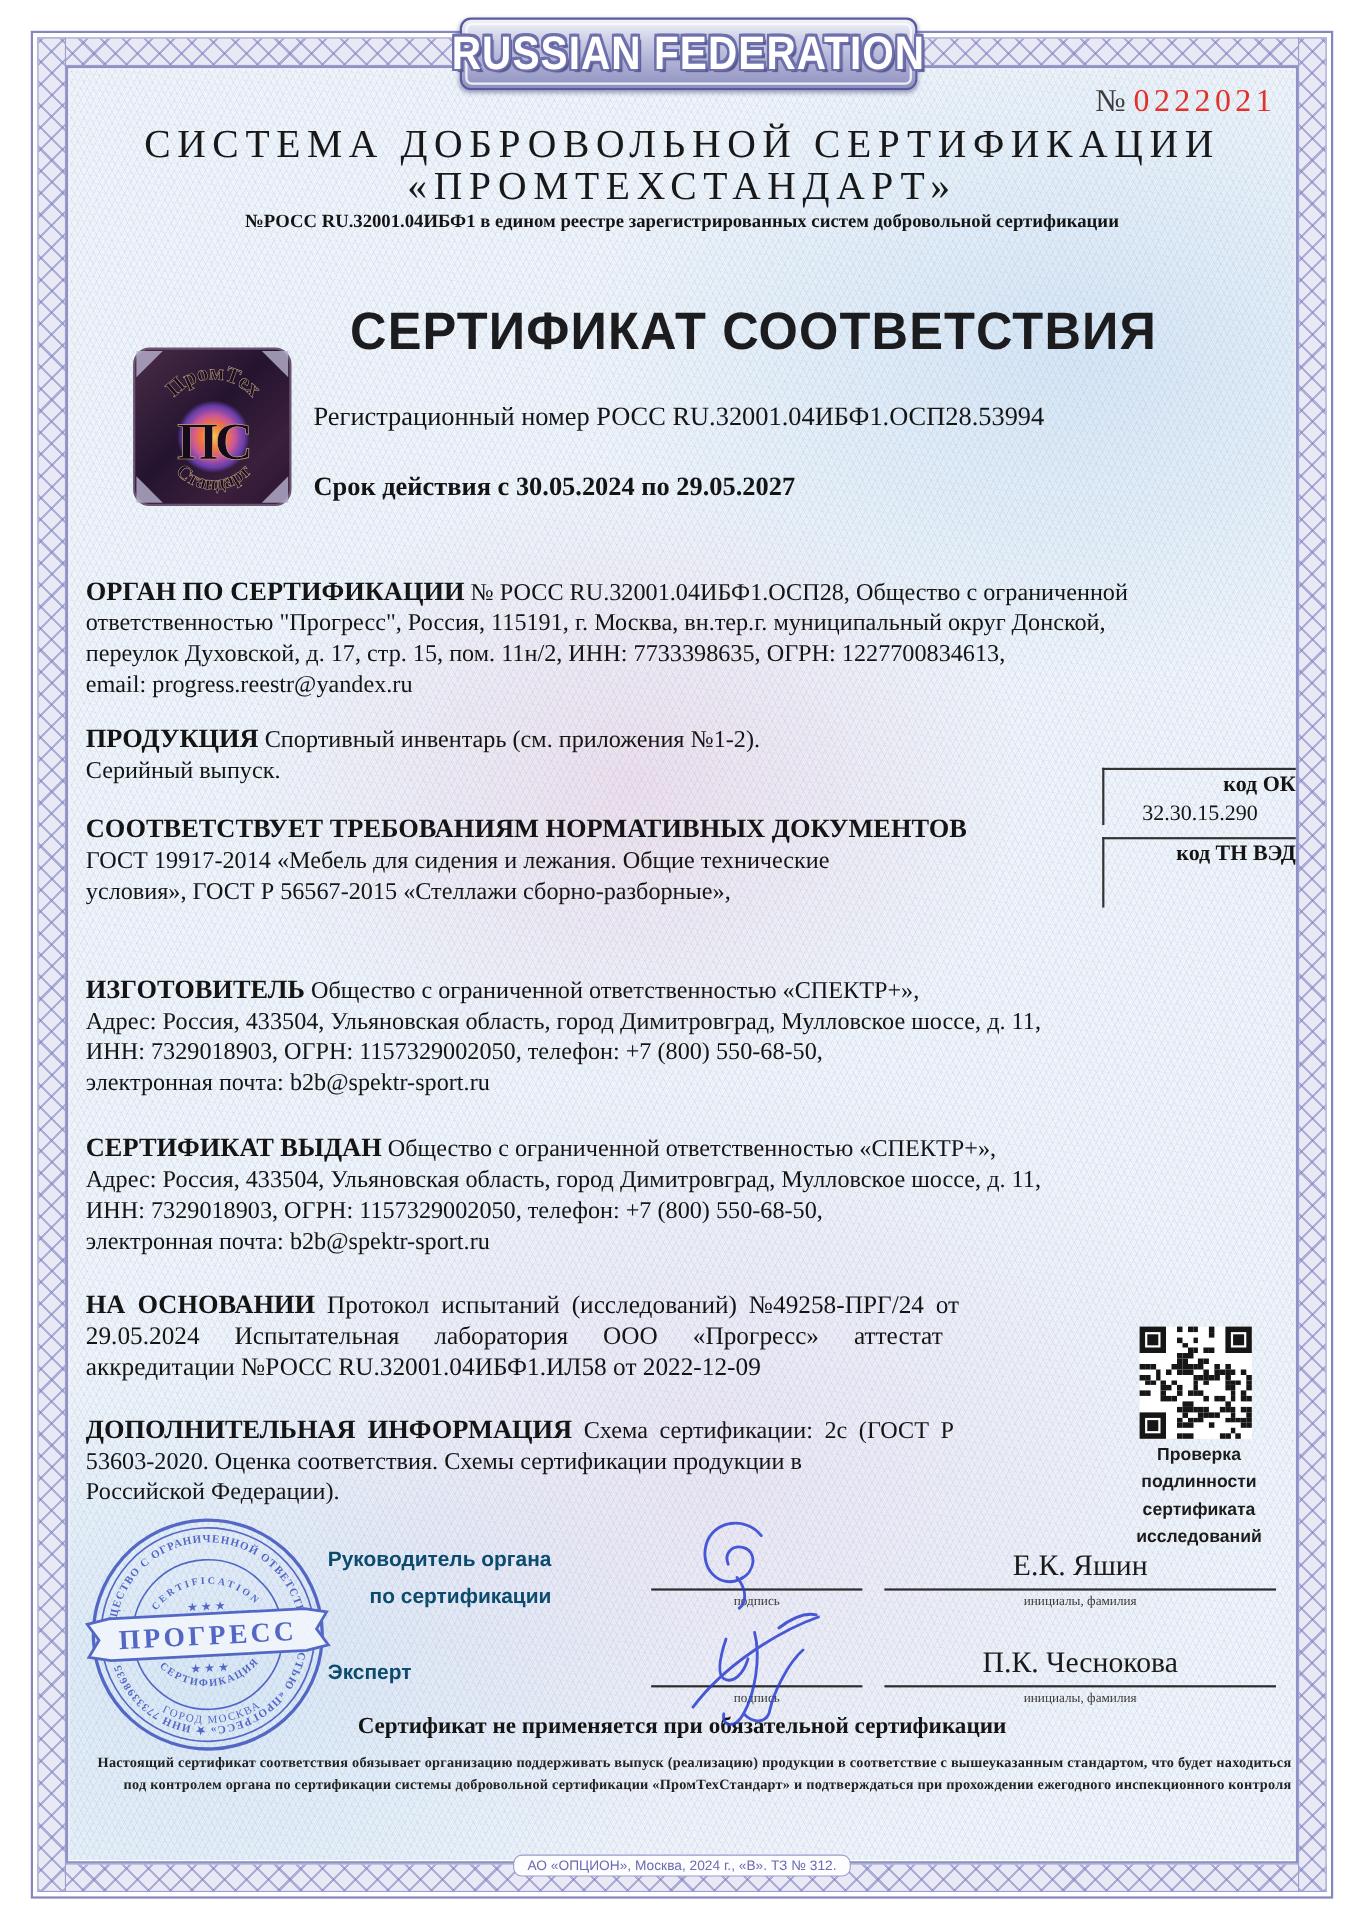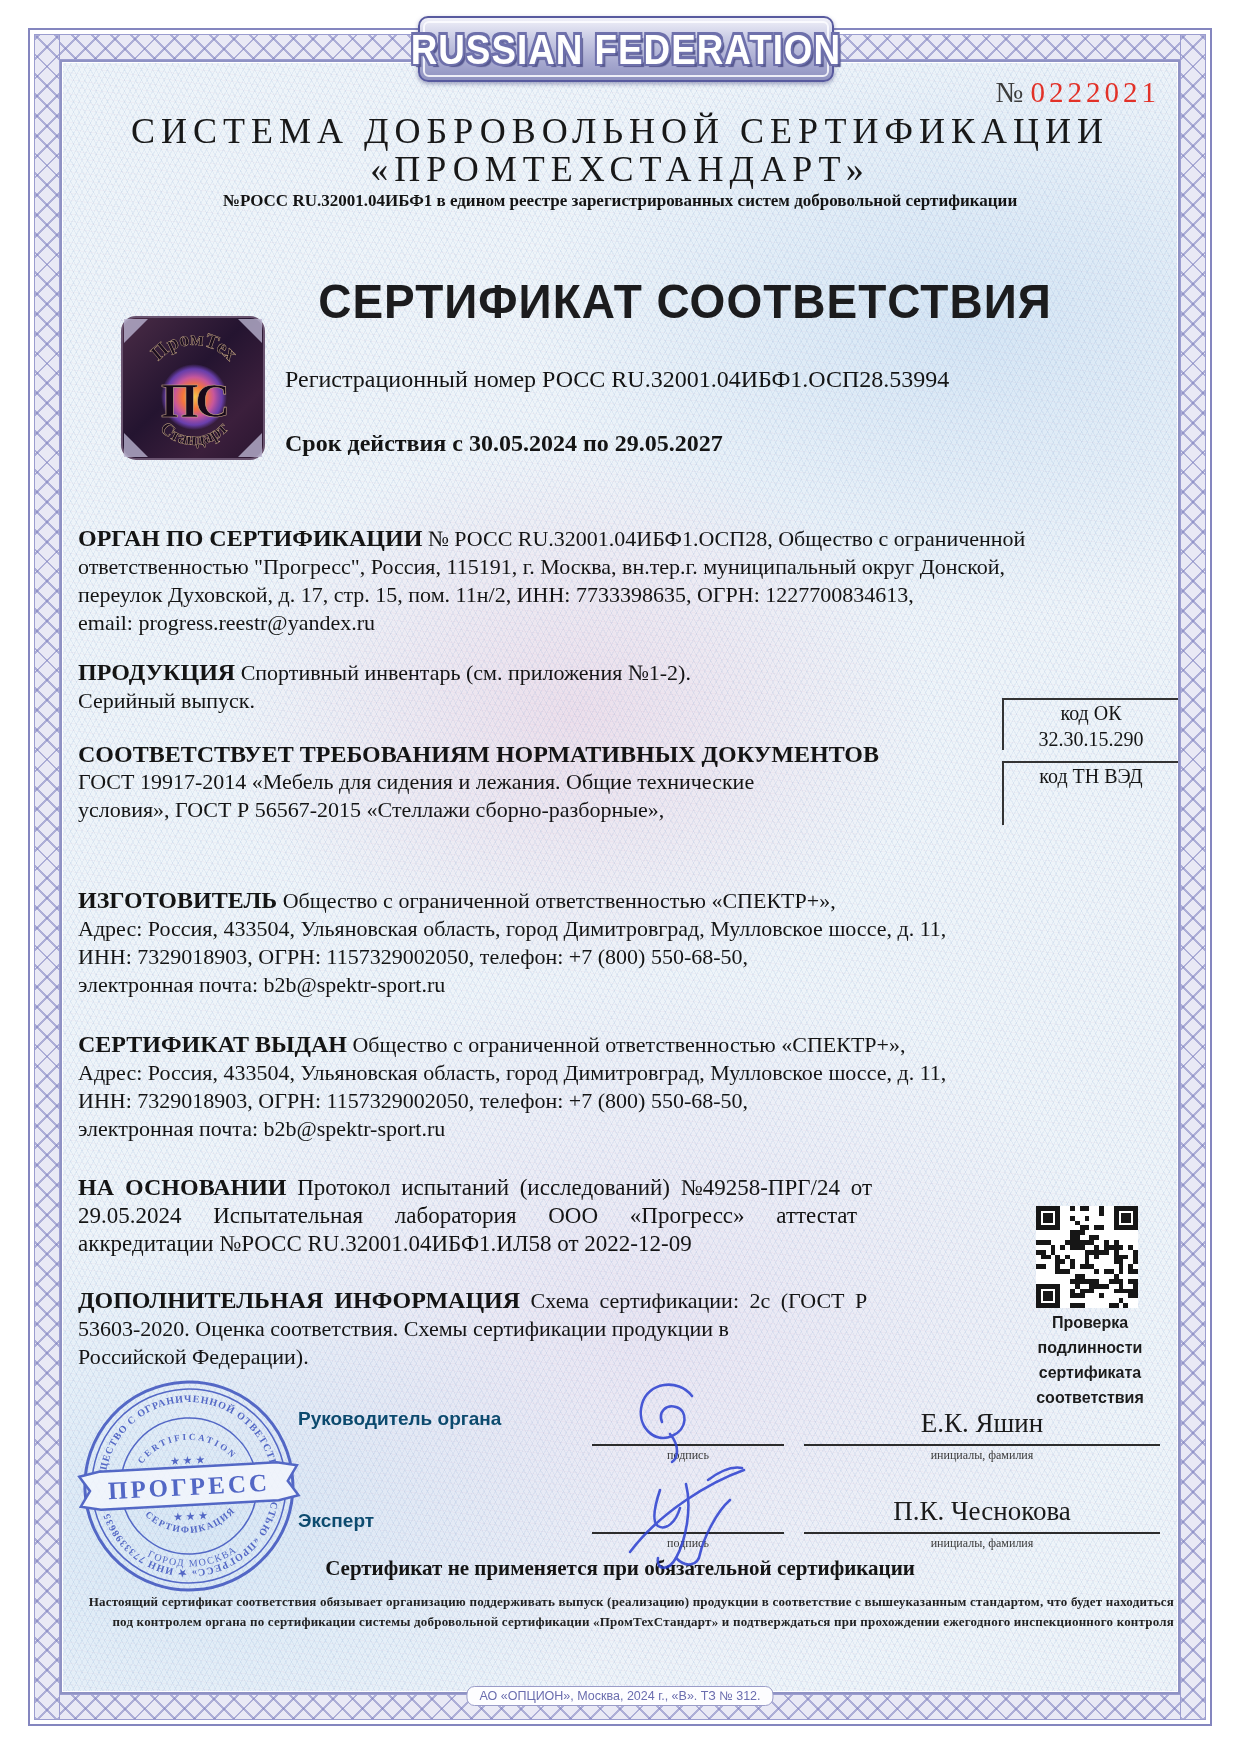--- a/index.html
+++ b/index.html
@@ -55,21 +55,21 @@
   .reg-line{top:366px;left:285px;font-size:24px;}
   .validity-line{top:430px;left:285px;font-size:24px;font-weight:bold;}
   
   .sec{position:absolute;left:78px;width:1092px;font-size:22px;line-height:28px;z-index:3;}
   .sec .lbl{font-weight:bold;font-size:24px;}
   .sec div{white-space:nowrap;}
   .ws2{word-spacing:26px;}
   .ws1{word-spacing:5px;}
   .code-box{position:absolute;left:1002px;width:176px;z-index:3;border-top:2px solid #333;
       border-left:2px solid #333;text-align:center;font-size:20px;line-height:26px;box-sizing:border-box;}
-  .code-box .lbl{font-weight:normal;}
+  .code-box .lbl{font-weight:bold;text-align:right;}
   
   .qr{position:absolute;left:1036px;top:1206px;width:102px;height:102px;background:#fff;z-index:3;}
   .qr i{position:absolute;background:#161616;display:block;}
   .qr .finder{position:absolute;width:24px;height:24px;border:5px solid #161616;box-sizing:border-box;background:#fff;}
   .qr .finder::after{content:"";position:absolute;inset:2px;background:#161616;}
   .qr-caption{position:absolute;left:1010px;top:1310px;width:160px;text-align:center;z-index:3;
       font-family:"Liberation Sans",sans-serif;font-weight:bold;font-size:16px;line-height:25px;color:#1b1b1b;}
   
   .role{position:absolute;left:298px;font-family:"Liberation Sans",sans-serif;
       font-weight:bold;font-size:19px;line-height:33px;color:#0c4a6e;z-index:3;text-align:right;}
@@ -329,21 +329,21 @@
       <i style="left:38.9px;top:97.1px;width:4.9px;height:4.9px"></i>
       <i style="left:43.7px;top:97.1px;width:4.9px;height:4.9px"></i>
       <i style="left:72.9px;top:97.1px;width:4.9px;height:4.9px"></i>
       <i style="left:77.7px;top:97.1px;width:4.9px;height:4.9px"></i>
       <i style="left:87.4px;top:97.1px;width:4.9px;height:4.9px"></i>
     </div>
   <div class="qr-caption">
     <div>Проверка</div>
     <div>подлинности</div>
     <div>сертификата</div>
-    <div>соответствия</div>
+    <div>исследований</div>
   </div>
 
   <svg class="abs" style="left:64px;top:1368px;transform:rotate(-3deg);opacity:.84;z-index:4" width="250" height="240" viewBox="0 0 250 240">
     <defs>
       <path id="ringPath" d="M 41 118 A 84 84 0 1 1 209 118 A 84 84 0 1 1 41 118"></path>
       <path id="certEn" d="M 73 104 A 58 58 0 0 1 177 104"></path>
       <path id="certRu" d="M 74 138 A 62 62 0 0 0 176 138"></path>
       <path id="cityArc" d="M 52 158 A 86 86 0 0 0 198 158"></path>
     </defs>
     <g fill="none" stroke="#3a50bd">
@@ -364,20 +364,21 @@
     <text font-size="9.5" letter-spacing="1.5" fill="#3a50bd" font-weight="bold">
       <textPath href="#certRu" startOffset="50%" text-anchor="middle">СЕРТИФИКАЦИЯ</textPath>
     </text>
     <text font-size="10" letter-spacing="1.5" fill="#3a50bd">
       <textPath href="#cityArc" startOffset="50%" text-anchor="middle">ГОРОД МОСКВА</textPath>
     </text>
   </svg>
 
   <div class="role" style="top:1402px">
     <div>Руководитель органа</div>
+    <div>по сертификации</div>
   </div>
   <div class="sigline" style="left:592px;top:1444px;width:192px"></div>
   <div class="sigcap" style="left:592px;top:1448px;width:192px">подпись</div>
   <div class="signame" style="top:1408px">Е.К. Яшин</div>
   <div class="sigline" style="left:804px;top:1444px;width:356px"></div>
   <div class="sigcap" style="left:804px;top:1448px;width:356px">инициалы, фамилия</div>
 
   <div class="role" style="top:1504px">Эксперт</div>
   <div class="sigline" style="left:592px;top:1532px;width:192px"></div>
   <div class="sigcap" style="left:592px;top:1536px;width:192px">подпись</div>

